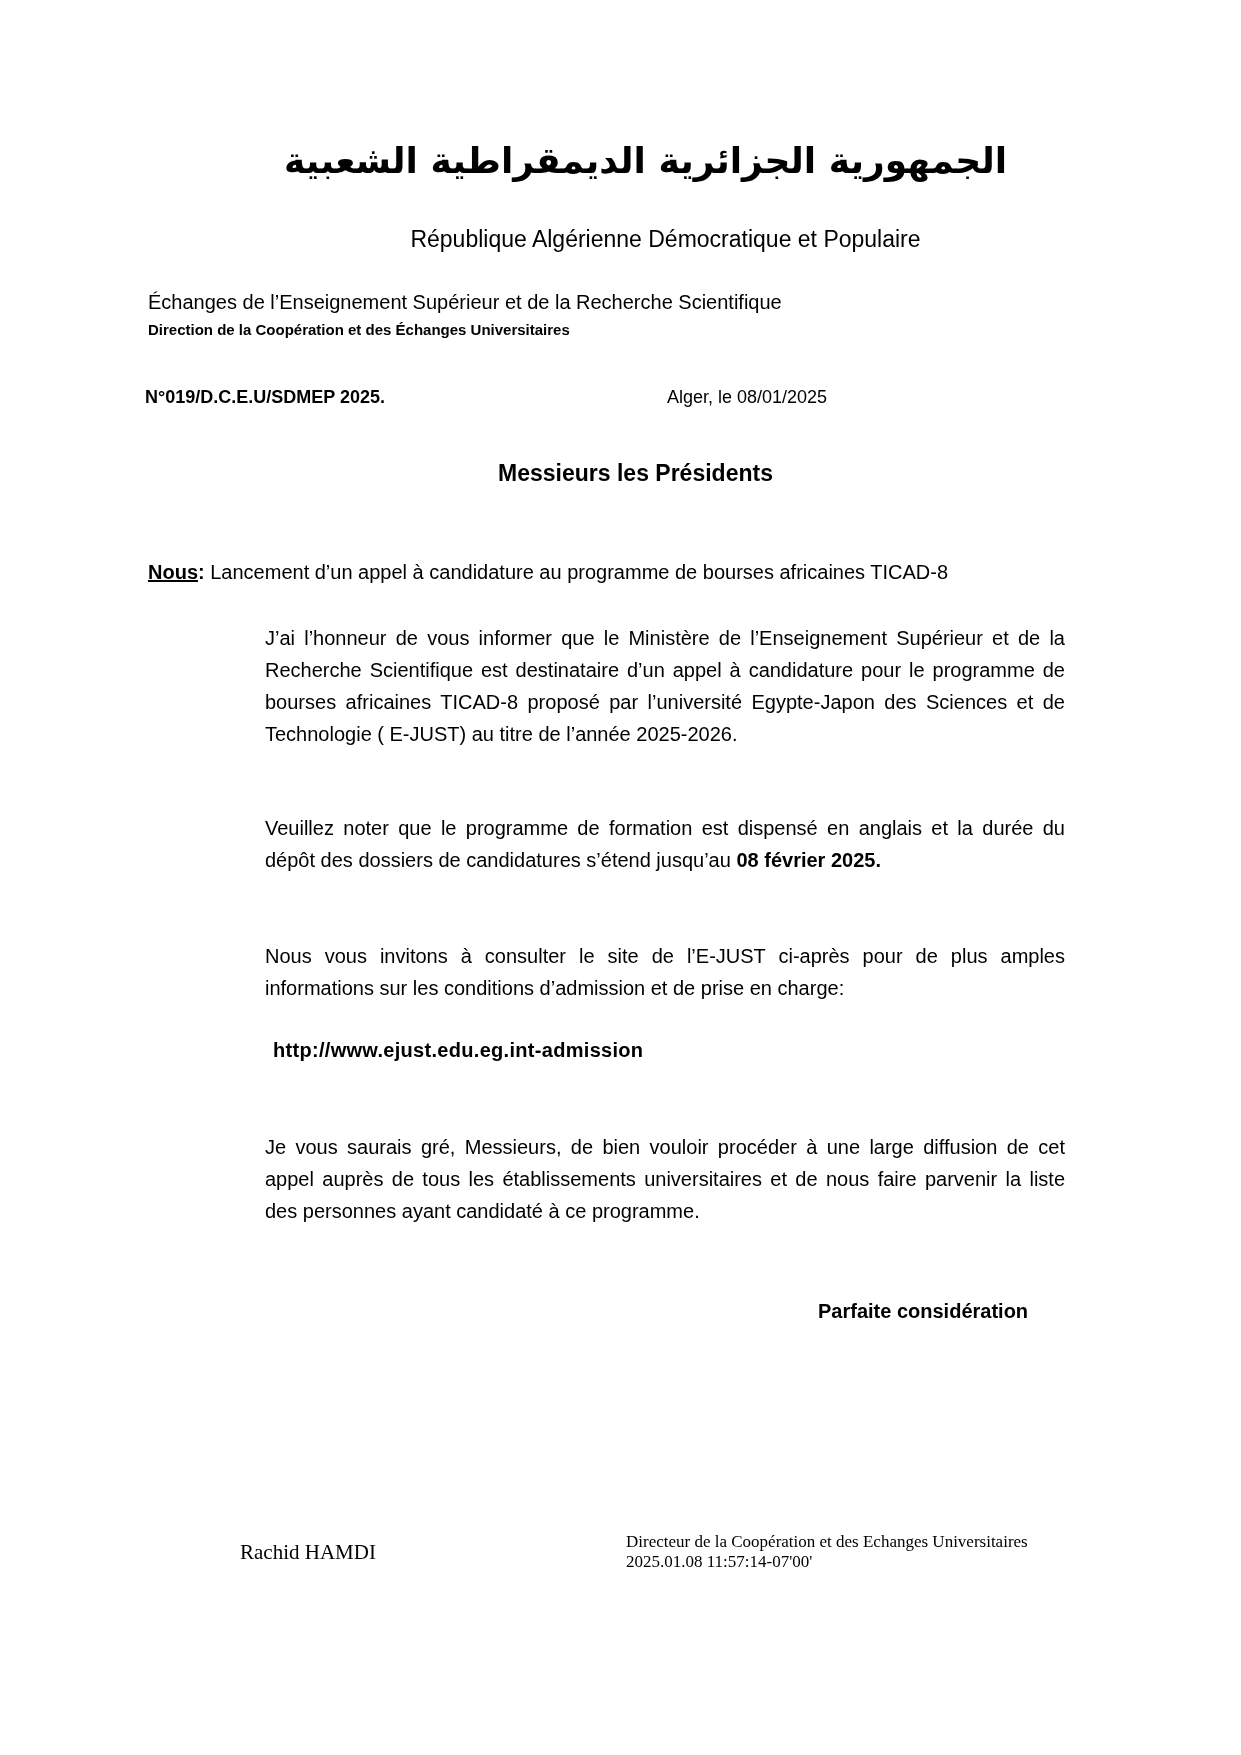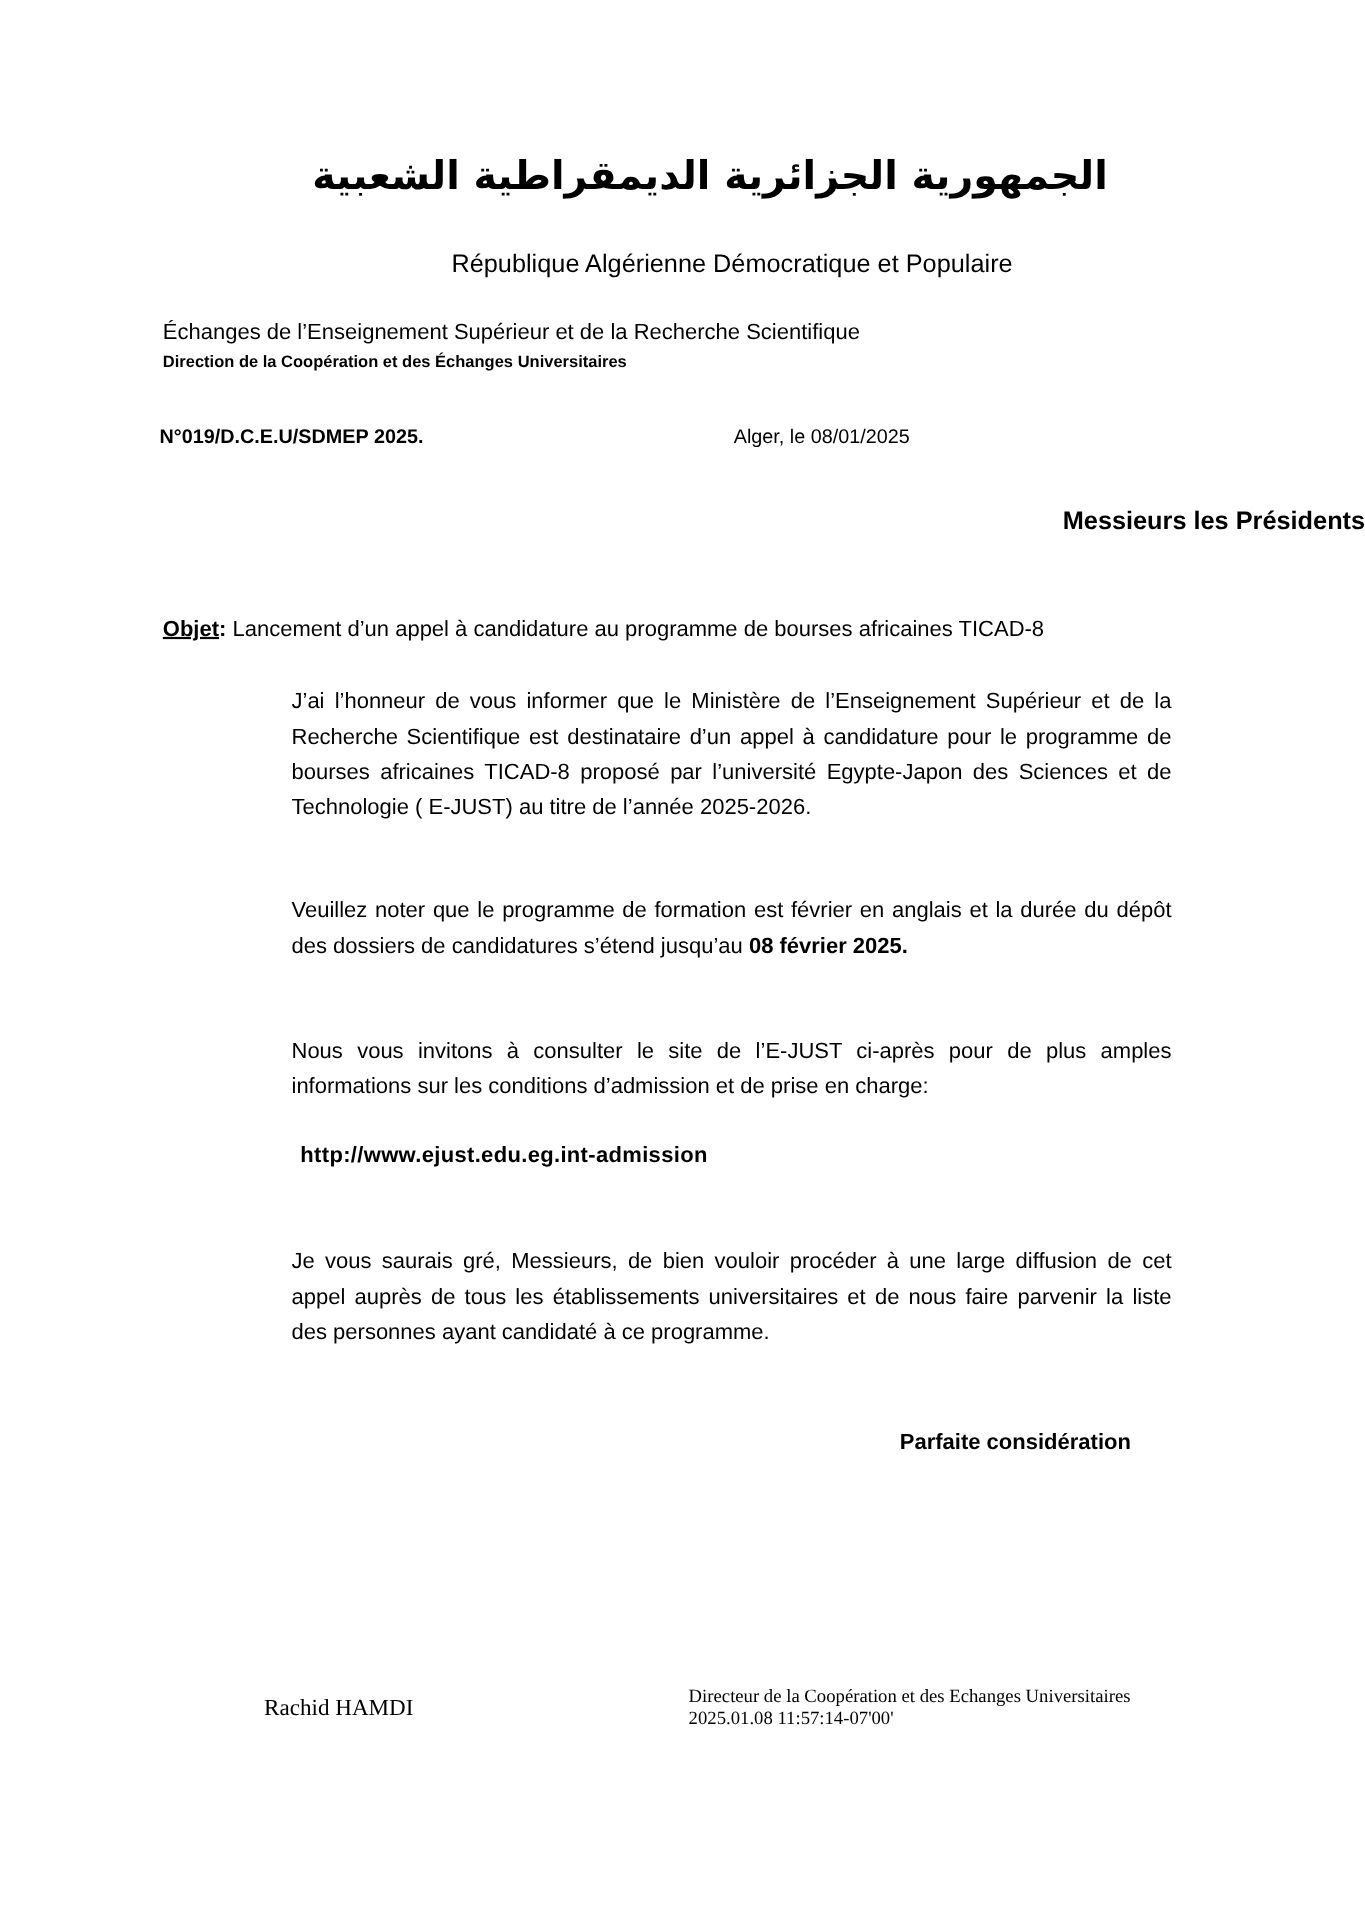--- a/index.html
+++ b/index.html
@@ -5,21 +5,21 @@
     html, body { margin: 0; padding: 0; background: #ffffff; }
     body { width: 1241px; height: 1755px; position: relative; overflow: hidden; color: #000; font-family: "Liberation Sans", sans-serif; }
     .page { position: absolute; left: 0; top: 0; width: 1241px; height: 1249px; background: #fff; }
     .abs { position: absolute; margin: 0; }
     .arabic { left: 0; width: 1241px; top: 140px; text-align: center; font-family: "DejaVu Sans", sans-serif; font-weight: bold; font-size: 36px; direction: rtl; letter-spacing: 0; padding-left: 50px; box-sizing: border-box; }
     .republic { left: 0; width: 1241px; top: 226px; text-align: center; font-weight: normal; font-size: 23px; padding-left: 90px; box-sizing: border-box; }
     .ministry { left: 148px; top: 291px; font-size: 20px; }
     .direction { left: 148px; top: 321px; font-size: 15px; font-weight: bold; }
     .ref { left: 145px; top: 387px; font-size: 18px; font-weight: bold; }
     .date { left: 667px; top: 387px; font-size: 18px; }
-    .addr { left: 0; width: 1241px; text-align: right; font-weight: bold; font-size: 23px; padding-left: 30px; box-sizing: border-box; }
+    .addr { left: 0; width: 1241px; text-align: center; font-weight: bold; font-size: 23px; padding-left: 30px; box-sizing: border-box; }
     .addr1 { top: 460px; }
     .addr2 { top: 496px; }
     .objet { left: 148px; top: 561px; font-size: 20px; white-space: nowrap; }
     .objet .lbl { font-weight: bold; text-decoration: underline; }
     .objet .colon { font-weight: bold; }
     .para { left: 265px; width: 800px; font-size: 20px; line-height: 32px; text-align: justify; }
     .p1 { top: 622px; }
     .p2 { top: 812px; }
     .p3 { top: 940px; }
     .p4 { top: 1131px; }
@@ -36,25 +36,25 @@
   <p class="abs arabic">الجمهورية الجزائرية الديمقراطية الشعبية</p>
   <p class="abs republic">République Algérienne Démocratique et Populaire</p>
   <p class="abs ministry">Échanges de l’Enseignement Supérieur  et de la Recherche Scientifique</p>
   <p class="abs direction">Direction de la Coopération et des  Échanges Universitaires</p>
 
   <p class="abs ref">N°019/D.C.E.U/SDMEP  2025.</p>
   <p class="abs date">Alger, le 08/01/2025</p>
 
   <p class="abs addr addr1">Messieurs les Présidents</p>
 
-  <p class="abs objet"><span class="lbl">Objet</span><span class="colon">:</span><span> Lancement d’un appel à candidature au programme de bourses africaines TICAD-8</span></p>
+  <p class="abs objet"><span class="lbl">Nous</span><span class="colon">:</span><span> Lancement d’un appel à candidature au programme de bourses africaines TICAD-8</span></p>
 
   <p class="abs para p1"> J’ai l’honneur de vous informer que le Ministère de l’Enseignement  Supérieur et de la Recherche Scientifique est destinataire d’un appel à  candidature pour le programme de bourses africaines TICAD-8 proposé par l’université Egypte-Japon des Sciences et de Technologie ( E-JUST) au titre de l’année 2025-2026.</p>
 
-  <p class="abs para p2"><span> Veuillez noter que le programme de formation est février en anglais et la durée du dépôt des dossiers de candidatures s’étend jusqu’au </span><span class="b">08 février 2025.</span></p>
+  <p class="abs para p2"><span> Veuillez noter que le programme de formation est dispensé en anglais et la durée du dépôt des dossiers de candidatures s’étend jusqu’au </span><span class="b">08 février 2025.</span></p>
 
   <p class="abs para p3">Nous vous invitons à consulter le site de l’E-JUST ci-après pour de plus amples informations sur les conditions d’admission et de prise en charge:</p>
 
   <p class="abs url">http://www.ejust.edu.eg.int-admission</p>
 
   <p class="abs para p4">Je vous saurais gré, Messieurs, de bien vouloir procéder à une large diffusion de cet  appel auprès de tous les établissements universitaires et de nous faire parvenir la liste des personnes ayant candidaté à ce programme.</p>
 
   <p class="abs closing">Parfaite considération</p>
 
   <p class="abs signer">Rachid HAMDI</p>

